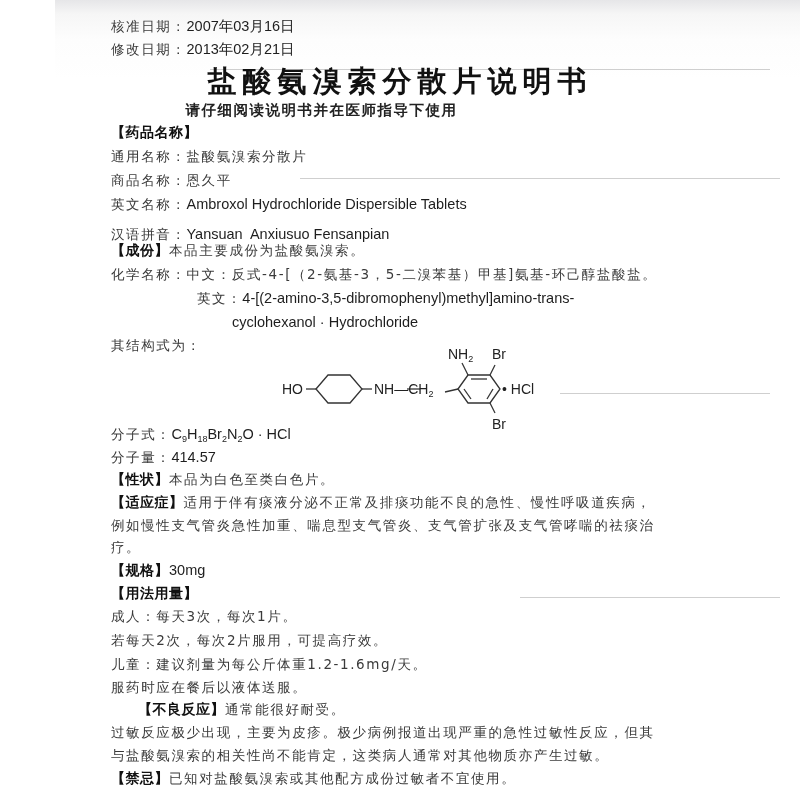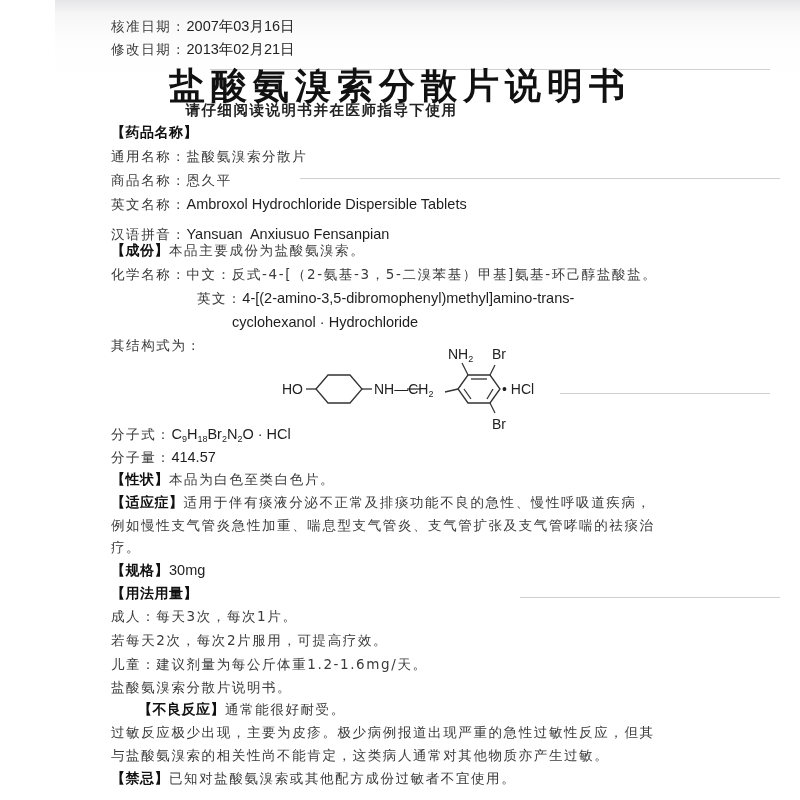--- a/index.html
+++ b/index.html
@@ -14,21 +14,21 @@
     position: absolute; left: 55px; top: 0; width: 745px; height: 800px;
     background: linear-gradient(180deg, #e6e6e8 0px, #f6f6f6 14px, #fdfdfd 40px, #ffffff 80px);
   }
   .rule { position: absolute; height: 1px; background: #cfcfcf; }
   .line { position: absolute; left: 111px; font-size: 13.5px; white-space: nowrap; line-height: 18px; }
   .cn { letter-spacing: 1.6px; color: #3a3a3a; }
   .en { font-family: "Liberation Sans", sans-serif; font-size: 14.5px; color: #1e1e1e; letter-spacing: 0; }
   .hd { font-weight: bold; color: #111; font-size: 14px; letter-spacing: 0.5px; }
   .title {
     position: absolute; left: 0; width: 800px; top: 62px; text-align: center;
-    font-size: 36px; font-weight: bold; color: #111; letter-spacing: 6px;
+    font-size: 29px; font-weight: bold; color: #111; letter-spacing: 6px;
   }
   .subtitle {
     position: absolute; left: 0; width: 643px; top: 101px; text-align: center;
     font-size: 14.5px; font-weight: bold; color: #222; letter-spacing: 1.5px;
   }
   sub { font-size: 9px; vertical-align: -3px; }
   .struct { position: absolute; left: 280px; top: 337px; width: 270px; height: 100px; }
   .struct svg { width: 270px; height: 100px; }
 </style>
 </head>
@@ -122,21 +122,21 @@
 <div class="line cn" style="top:538px;">疗。</div>
 
 <div class="line cn" style="top:561px;text-align:right;">
   <span class="hd">【规格】</span><span class="en">30mg</span>
 </div>
 
 <div class="line hd" style="top:584px;">【用法用量】</div>
 <div class="line cn" style="top:607px;">成人：每天3次，每次1片。</div>
 <div class="line cn" style="top:631px;">若每天2次，每次2片服用，可提高疗效。</div>
 <div class="line cn" style="top:655px;">儿童：建议剂量为每公斤体重1.2-1.6mg/天。</div>
-<div class="line cn" style="top:678px;">盐酸氨溴索分散片说明书。</div>
+<div class="line cn" style="top:678px;">服药时应在餐后以液体送服。</div>
 
 <div class="line cn" style="top:700px;margin-left:27px;">
   <span class="hd">【不良反应】</span><span>通常能很好耐受。</span>
 </div>
 <div class="line cn" style="top:723px;">过敏反应极少出现，主要为皮疹。极少病例报道出现严重的急性过敏性反应，但其</div>
 <div class="line cn" style="top:746px;">与盐酸氨溴索的相关性尚不能肯定，这类病人通常对其他物质亦产生过敏。</div>
 
 <div class="line cn" style="top:769px;">
   <span class="hd">【禁忌】</span><span>已知对盐酸氨溴索或其他配方成份过敏者不宜使用。</span>
 </div>

